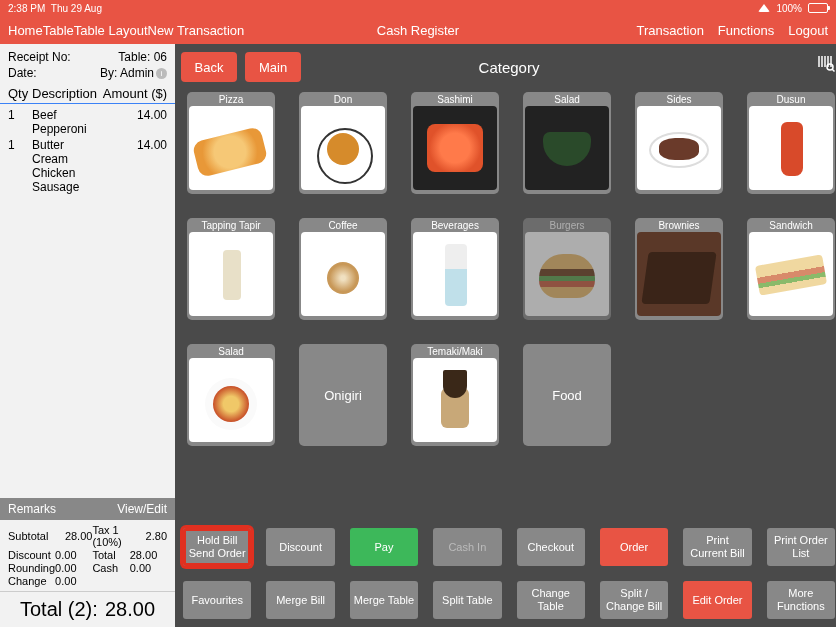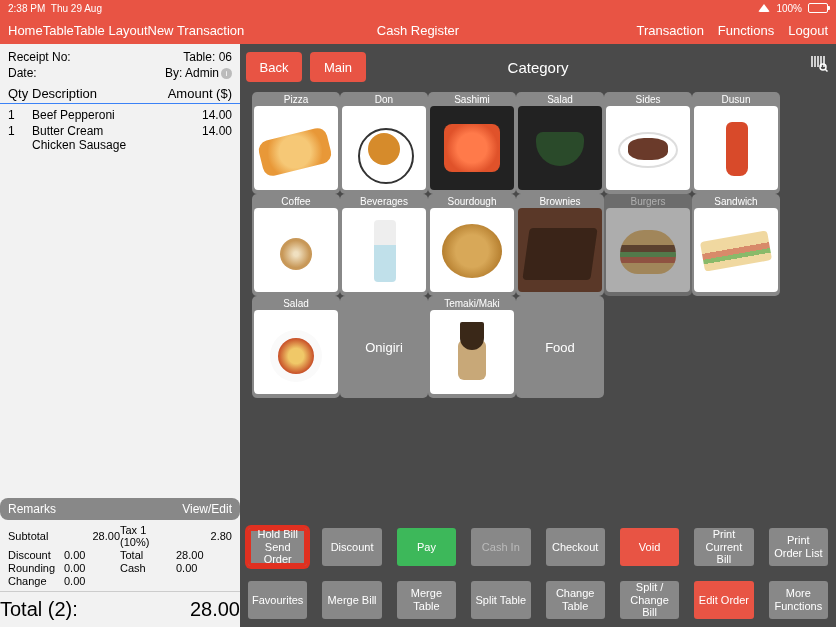--- a/index.html
+++ b/index.html
@@ -15,32 +15,32 @@
 .main { display:flex; height:583px; }
 .receipt { width:240px; background:#f2f2f2; color:#000; display:flex; flex-direction:column; font-size:12px; }
 .receipt-head { padding:6px 8px 2px; }
 .r-row { display:flex; justify-content:space-between; margin-bottom:2px; }
 .r-cols { display:flex; padding:2px 8px; border-bottom:1px solid #3b82f6; font-size:13px; }
 .r-qty { width:24px; }
 .r-desc { flex:1; }
 .r-amt { width:70px; text-align:right; }
 .r-items { flex:1; padding:4px 8px; }
 .r-item { display:flex; margin-bottom:2px; }
-.remarks { display:flex; justify-content:space-between; background:#888; color:#fff; padding:4px 8px; font-size:12px;border-radius:8px; }
+.remarks { display:flex; justify-content:space-between; background:#888; color:#fff; padding:4px 8px; font-size:12px; }
 .sums { padding:4px 8px; display:grid; grid-template-columns:1fr 1fr 1fr 1fr; row-gap:1px; font-size:11px; align-items:center; }
 .sums span:nth-child(2),.sums span:nth-child(4){ text-align:right; }
-.total { display:flex; justify-content:space-between; border-top:1px solid #ccc; padding:6px 0; font-size:20px; font-weight:400; }
+.total { display:flex; justify-content:space-between; border-top:1px solid #ccc; padding:6px 20px; font-size:20px; font-weight:400; }
 
 .right { flex:1; background:#4a4a4a; display:flex; flex-direction:column; padding:6px; gap:4px; }
 .top-btns { display:flex; align-items:center; gap:8px; position:relative; height:34px; }
 .btn-small { width:56px; height:30px; border-radius:4px; background:#e85444; display:flex; align-items:center; justify-content:center; font-size:13px; cursor:pointer; }
 .cat-title { position:absolute; left:50%; transform:translateX(-50%); font-size:15px; }
 .barcode-icon { position:absolute; right:2px; top:4px; width:18px; height:18px; }
 
-.grid { display:grid; grid-template-columns:repeat(6, 88px); grid-auto-rows:102px; gap:0; padding:4px 2px 4px 6px; align-content:start; flex:1; }
+.grid { display:grid; grid-template-columns:repeat(6, 88px); grid-auto-rows:102px; gap:24px; padding:4px 2px 4px 6px; align-content:start; flex:1; }
 .cat { background:#888; border-radius:5px; display:flex; flex-direction:column; align-items:center; cursor:pointer; overflow:hidden; }
 .cat-label { font-size:10px; padding:2px 0 1px; color:#fff; text-align:center; }
 .cat-img { width:84px; height:84px; border-radius:4px; background:#fff; }
 .cat-text { background:#888; border-radius:5px; display:flex; align-items:center; justify-content:center; font-size:13px; cursor:pointer; }
 .dim { opacity:0.55; }
 
 
 .food { position:relative; overflow:hidden; }
 .food::before,.food::after { content:""; position:absolute; border-radius:50%; }
 .pizza::before { left:6px; top:28px; width:70px; height:36px; background:radial-gradient(circle, #f6c876 40%, #e89838 70%); border-radius:10px; transform:rotate(-14deg); }
@@ -201,38 +201,38 @@
         </div>
         <div class="cat">
           <div class="cat-label">Sides</div>
           <div class="cat-img food sides"></div>
         </div>
         <div class="cat">
           <div class="cat-label">Dusun</div>
           <div class="cat-img food dusun"></div>
         </div>
         <div class="cat">
+          <div class="cat-label">Tapping Tapir</div>
+          <div class="cat-img food tapping"></div>
+        </div>
+        <div class="cat">
           <div class="cat-label">Coffee</div>
           <div class="cat-img food coffee"></div>
         </div>
         <div class="cat">
           <div class="cat-label">Beverages</div>
           <div class="cat-img food beverage"></div>
-        </div>
-        <div class="cat">
-          <div class="cat-label">Sourdough</div>
-          <div class="cat-img food sourdough"></div>
-        </div>
-        <div class="cat">
-          <div class="cat-label">Brownies</div>
-          <div class="cat-img food brownies"></div>
         </div>
         <div class="cat dim">
           <div class="cat-label">Burgers</div>
           <div class="cat-img food burger"></div>
+        </div>
+        <div class="cat">
+          <div class="cat-label">Brownies</div>
+          <div class="cat-img food brownies"></div>
         </div>
         <div class="cat">
           <div class="cat-label">Sandwich</div>
           <div class="cat-img food sandwich"></div>
         </div>
         <div class="cat">
           <div class="cat-label">Salad</div>
           <div class="cat-img food pasta"></div>
         </div>
         <div class="cat-text">Onigiri</div>
@@ -241,21 +241,21 @@
           <div class="cat-img food temaki"></div>
         </div>
         <div class="cat-text">Food</div>
       </div>
     <div class="actions" id="act-grid">
         <div class="act highlight">Hold Bill Send Order</div>
         <div class="act">Discount</div>
         <div class="act green">Pay</div>
         <div class="act dim2">Cash In</div>
         <div class="act">Checkout</div>
-        <div class="act red">Void</div>
+        <div class="act red">Order</div>
         <div class="act">Print Current Bill</div>
         <div class="act">Print Order List</div>
         <div class="act">Favourites</div>
         <div class="act">Merge Bill</div>
         <div class="act">Merge Table</div>
         <div class="act">Split Table</div>
         <div class="act">Change Table</div>
         <div class="act">Split / Change Bill</div>
         <div class="act red">Edit Order</div>
         <div class="act">More Functions</div>

